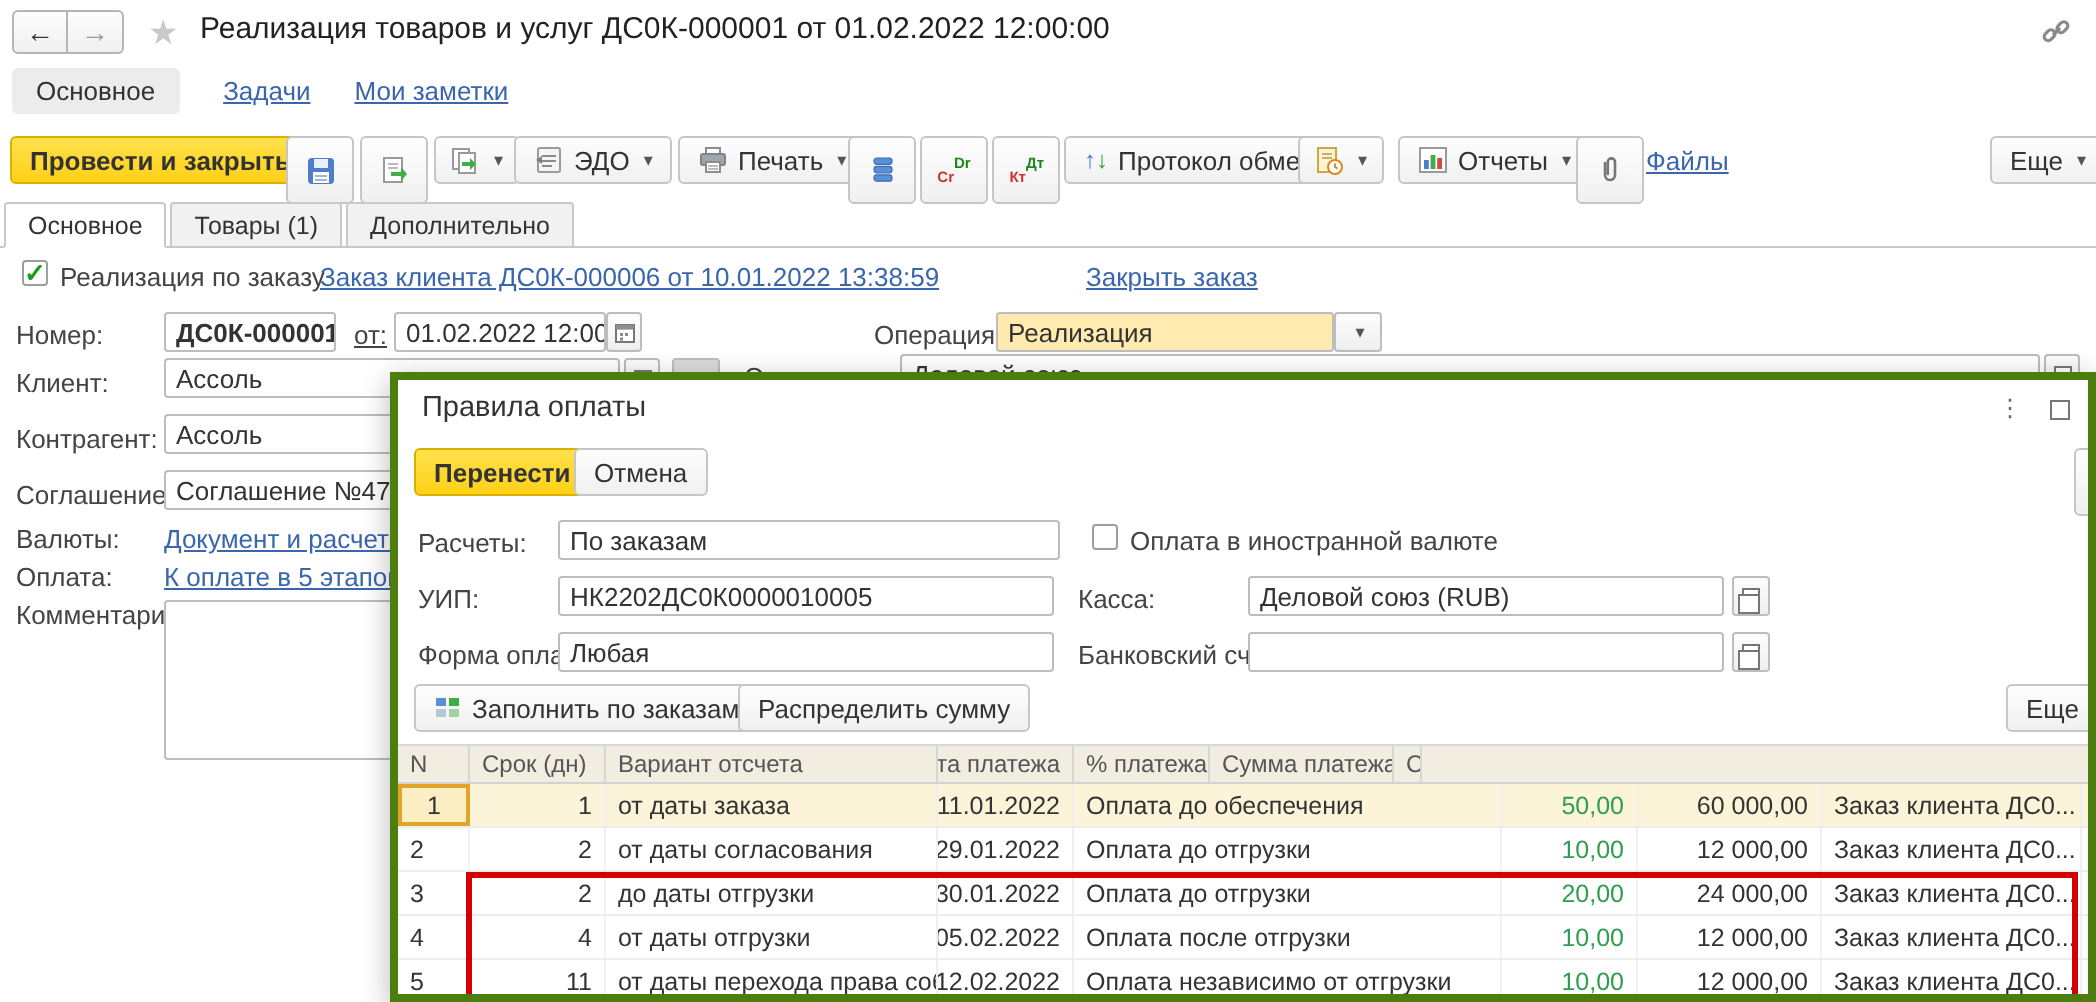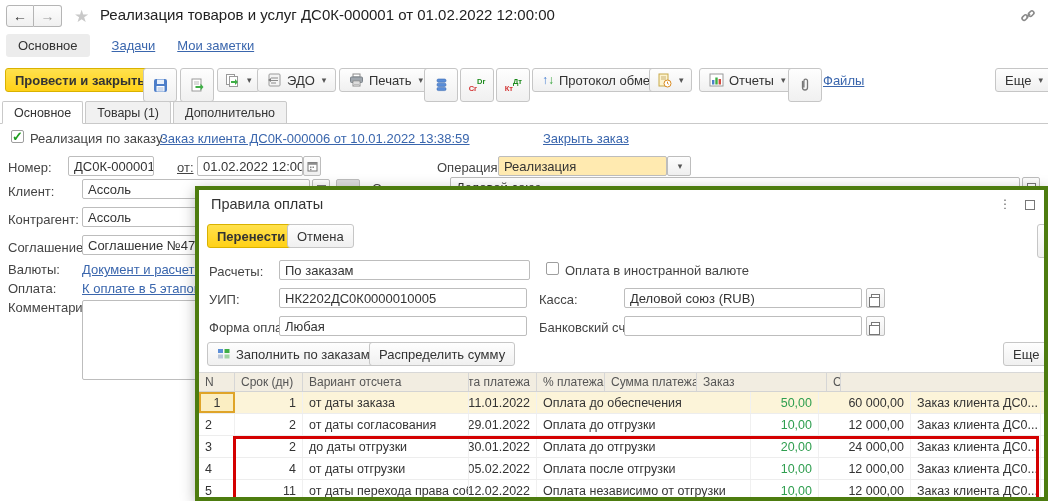--- a/index.html
+++ b/index.html
@@ -245,21 +245,21 @@
 
   <div>
     <span class="chk-box" style="position:absolute;left:11px;top:130px;">
         <span class="chk">✓</span>
       </span>
     <span class="lbl" style="left:30px;top:131px;">Реализация по заказу</span>
     <a class="lnk" style="position:absolute;left:160px;top:131px;">Заказ клиента ДС0К-000006 от 10.01.2022 13:38:59</a>
     <a class="lnk" style="position:absolute;left:543px;top:131px;">Закрыть заказ</a>
 
     <span class="lbl" style="left:8px;top:160px;">Номер:</span>
-    <div class="inp" style="left:68px;top:156px;width:86px;">ДС0К-000001</div>
+    <div class="inp" style="left:82px;top:156px;width:86px;font-weight:bold;">ДС0К-000001</div>
     <span class="lbl" style="left:177px;top:160px;text-decoration:underline;">от:</span>
     <div class="inp" style="left:197px;top:156px;width:106px;">01.02.2022 12:00:00</div>
     <div class="sq-btn" style="left:303px;top:156px;width:18px;">
       <span>
           <svg width="11" height="11" viewBox="0 0 11 11">
             <rect x="1" y="1.5" width="9" height="8.5" fill="#fff" stroke="#777"></rect>
             <rect x="1" y="1.5" width="9" height="2.3" fill="#8d8d8d"></rect>
             <rect x="3" y="5.5" width="1.5" height="1.5" fill="#888"></rect>
             <rect x="5.5" y="5.5" width="1.5" height="1.5" fill="#888"></rect>
             <rect x="3" y="7.8" width="1.5" height="1.5" fill="#888"></rect>
@@ -351,21 +351,20 @@
     </button>
 
     <div class="ptable">
       <div class="trow head">
         <div class="c c-n">N</div>
         <div class="c c-days">Срок (дн)</div>
         <div class="c c-var">Вариант отсчета</div>
         <div class="c c-date ar">Дата платежа</div>
         <div class="c c-pct">% платежа</div>
         <div class="c c-amt">Сумма платежа</div>
-        <div class="c c-ord">Заказ</div>
         <div class="c c-x">С</div>
       </div>
 
       <div class="trow sel">
         <div class="c c-n">1</div>
         <div class="c c-days ar">1</div>
         <div class="c c-var">от даты заказа</div>
         <div class="c c-date ar">11.01.2022</div>
         <div class="c c-ctrl">Оплата до обеспечения</div>
         <div class="c c-pct ar green">50,00</div>

